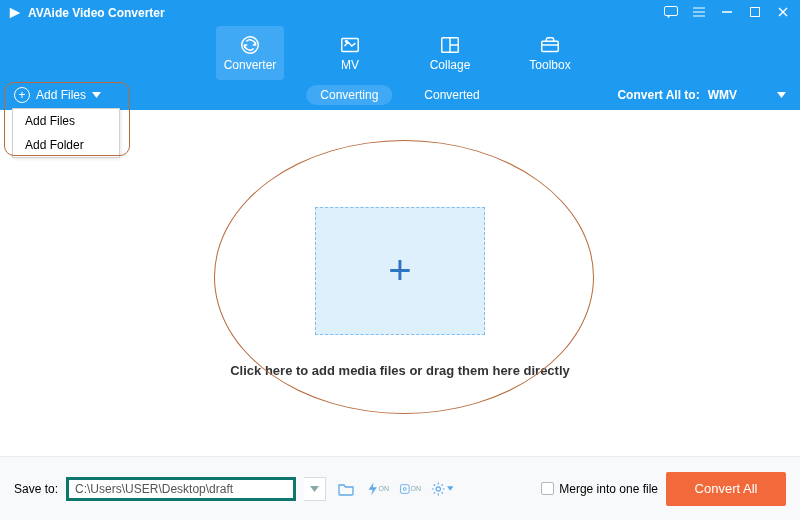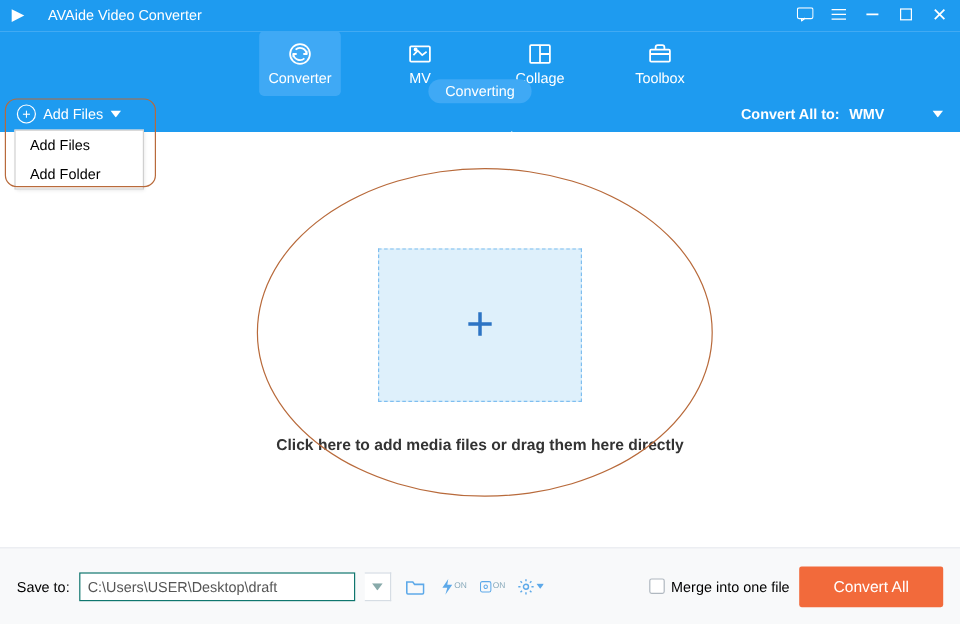--- a/index.html
+++ b/index.html
@@ -1,49 +1,49 @@
 <!DOCTYPE html>
 <html><head>
 <meta charset="utf-8">
 <style>
   * { box-sizing: border-box; margin: 0; padding: 0; font-family: "Segoe UI", Arial, sans-serif; }
   body { width: 800px; height: 520px; background: #fff; position: relative; overflow: hidden; }
 
   .titlebar { height: 26px; background: #1e9bf0; display: flex; align-items: center; color: #fff; font-size: 12px; padding: 0 8px; }
-  .titlebar .brand { display: flex; align-items: center; gap: 18px; }
+  .titlebar .brand { display: flex; align-items: center; gap: 6px; font-weight: bold; }
   .titlebar .brand .logo { width: 14px; height: 14px; }
   .titlebar .win-controls { margin-left: auto; display: flex; gap: 10px; }
   .titlebar .win-controls span { width: 18px; text-align: center; cursor: pointer; }
 
   .navbar { height: 54px; background: #1e9bf0; display: flex; justify-content: center; gap: 32px; }
   .nav-item { width: 68px; display: flex; flex-direction: column; align-items: center; justify-content: center; color: #fff; font-size: 12px; gap: 2px; cursor: pointer; border-radius: 4px; }
   .nav-item.active { background: #3fa9f5; }
   .nav-item svg { width: 22px; height: 22px; }
 
   .secondary-bar { height: 30px; background: #1e9bf0; display: flex; align-items: center; padding: 0 14px; color: #fff; font-size: 12px; }
   .add-files-btn { display: flex; align-items: center; gap: 6px; cursor: pointer; }
   .add-files-btn .plus-circ { width: 16px; height: 16px; border: 1.5px solid #fff; border-radius: 50%; display: flex; align-items: center; justify-content: center; font-size: 12px; line-height: 1; }
-  .sub-tabs { position: absolute; left: 50%; transform: translateX(-50%); display: flex; align-items: center; gap: 18px; flex-direction: column; }
+  .sub-tabs { position: absolute; left: 50%; transform: translateX(-50%); display: flex; align-items: center; gap: 18px; }
   .sub-tabs .tab { padding: 3px 14px; border-radius: 10px; cursor: pointer; }
   .sub-tabs .tab.active { background: #3fa9f5; }
   .convert-to { margin-left: auto; display: flex; align-items: center; gap: 8px; font-weight: bold; }
   .convert-to .sel { display: flex; align-items: center; gap: 40px; cursor: pointer; }
 
   .dropdown { position: absolute; top: 108px; left: 12px; width: 108px; background: #fff; border: 1px solid #d0d0d0; box-shadow: 1px 1px 3px rgba(0,0,0,.1); font-size: 12px; z-index: 5; }
   .dropdown .item { padding: 5px 12px; cursor: pointer; }
   .annot-box { position: absolute; top: 82px; left: 4px; width: 126px; height: 74px; border: 1.5px solid #b86a3b; border-radius: 10px; pointer-events: none; z-index: 6; }
   .annot-ellipse { position: absolute; top: 140px; left: 214px; width: 380px; height: 274px; border: 1.5px solid #b86a3b; border-radius: 50%; pointer-events: none; z-index: 4; }
 
   .main-area { position: absolute; top: 110px; left: 0; right: 0; bottom: 46px; display: flex; align-items: center; justify-content: center; flex-direction: column; }
   .drop-box { width: 170px; height: 128px; border: 1.5px dashed #7fbef0; background: #def0fb; display: flex; align-items: center; justify-content: center; cursor: pointer; }
   .drop-box .plus { font-size: 40px; font-weight: 200; color: #2d74c4; }
   .instr { margin-top: 28px; font-size: 13px; color: #333; font-weight: bold; }
 
   .footer { position: absolute; bottom: 0; left: 0; right: 0; height: 64px; background: #f8f9fa; border-top: 1px solid #e9ecef; display: flex; align-items: center; padding: 0 14px; font-size: 12px; gap: 8px; }
-  .footer .path-box { width: 230px; height: 24px; border: 1px solid #0f766e; background: #fff; display: flex; align-items: center; padding: 0 6px; color: #555; }
+  .footer .path-box { width: 230px; height: 24px; border: 3px solid #0f766e; background: #fff; display: flex; align-items: center; padding: 0 6px; color: #555; }
   .footer .path-dd { width: 22px; height: 24px; border: 1px solid #d6dde4; border-left: none; background: #fff; display: flex; align-items: center; justify-content: center; cursor: pointer; }
   .footer .icon-btn { width: 24px; height: 24px; display: flex; align-items: center; justify-content: center; cursor: pointer; color: #5da9e9; border: 1px solid transparent; border-radius: 3px; }
   .footer .spacer { flex: 1; }
   .footer .merge { display: flex; align-items: center; gap: 5px; }
   .footer .checkbox { width: 13px; height: 13px; border: 1px solid #b0b8c0; border-radius: 2px; background: #fff; cursor: pointer; }
   .footer .convert-btn { width: 120px; height: 34px; background: #f26a3b; color: #fff; display: flex; align-items: center; justify-content: center; font-size: 13px; border-radius: 2px; cursor: pointer; }
 </style>
 </head>
 <body>
 

